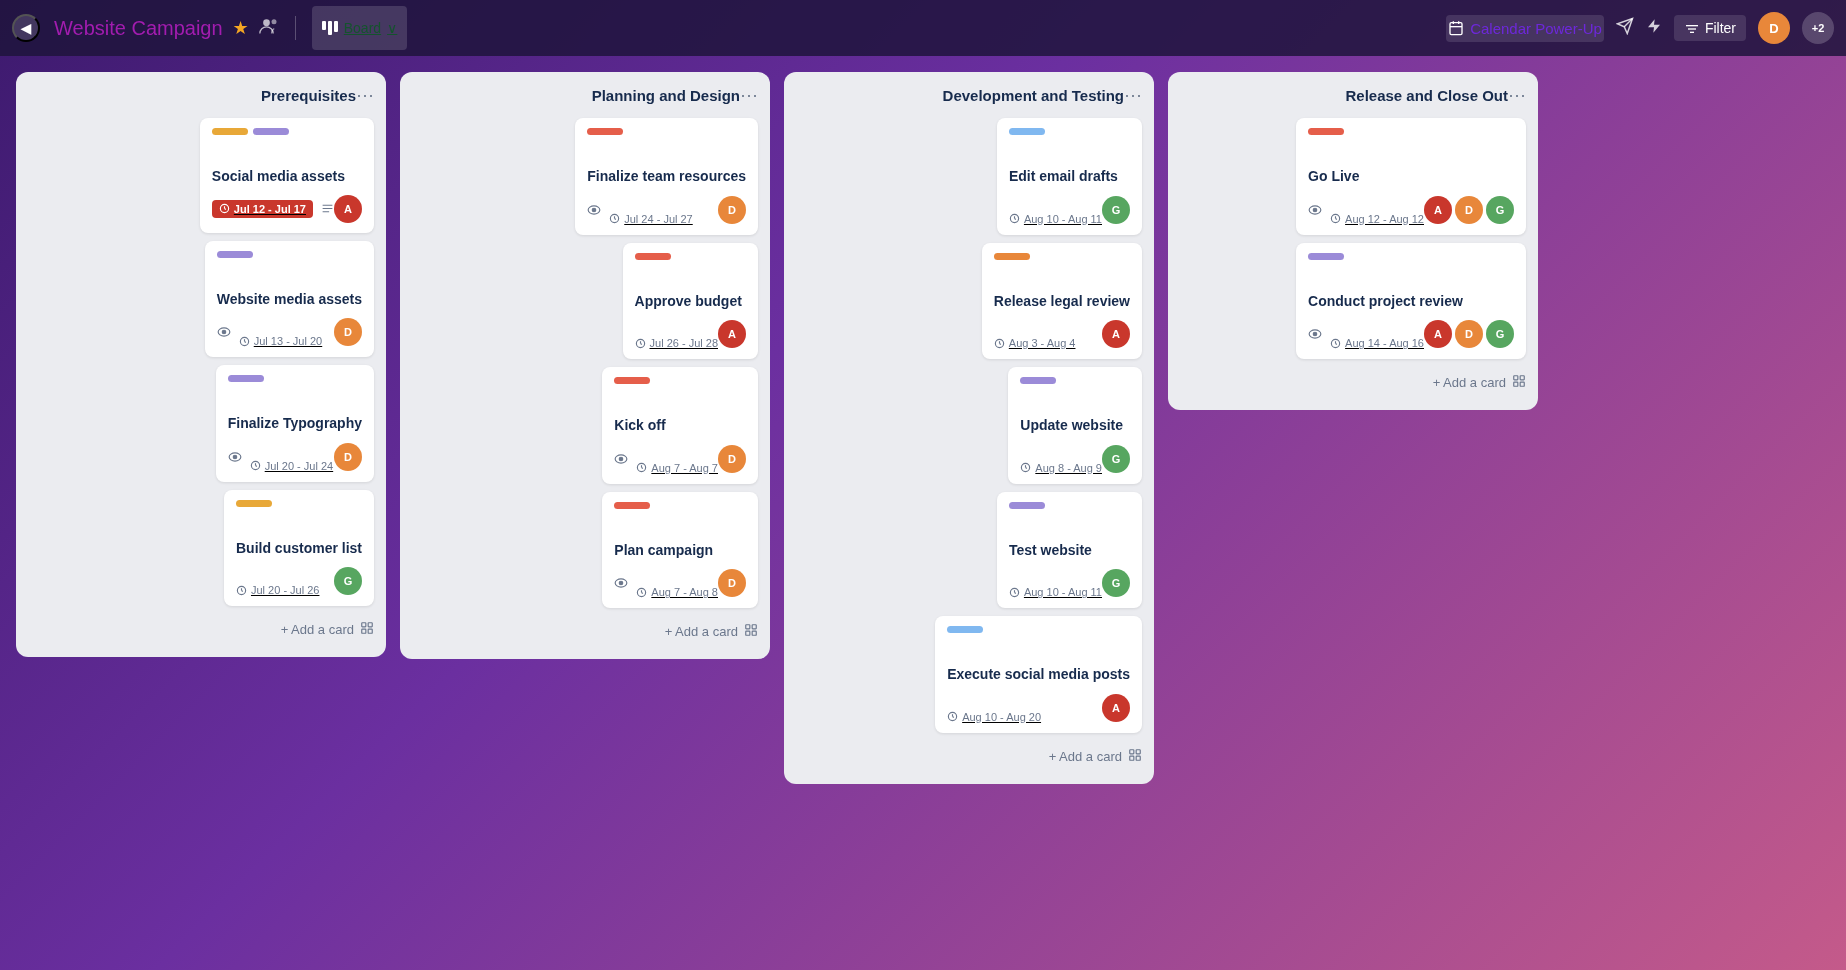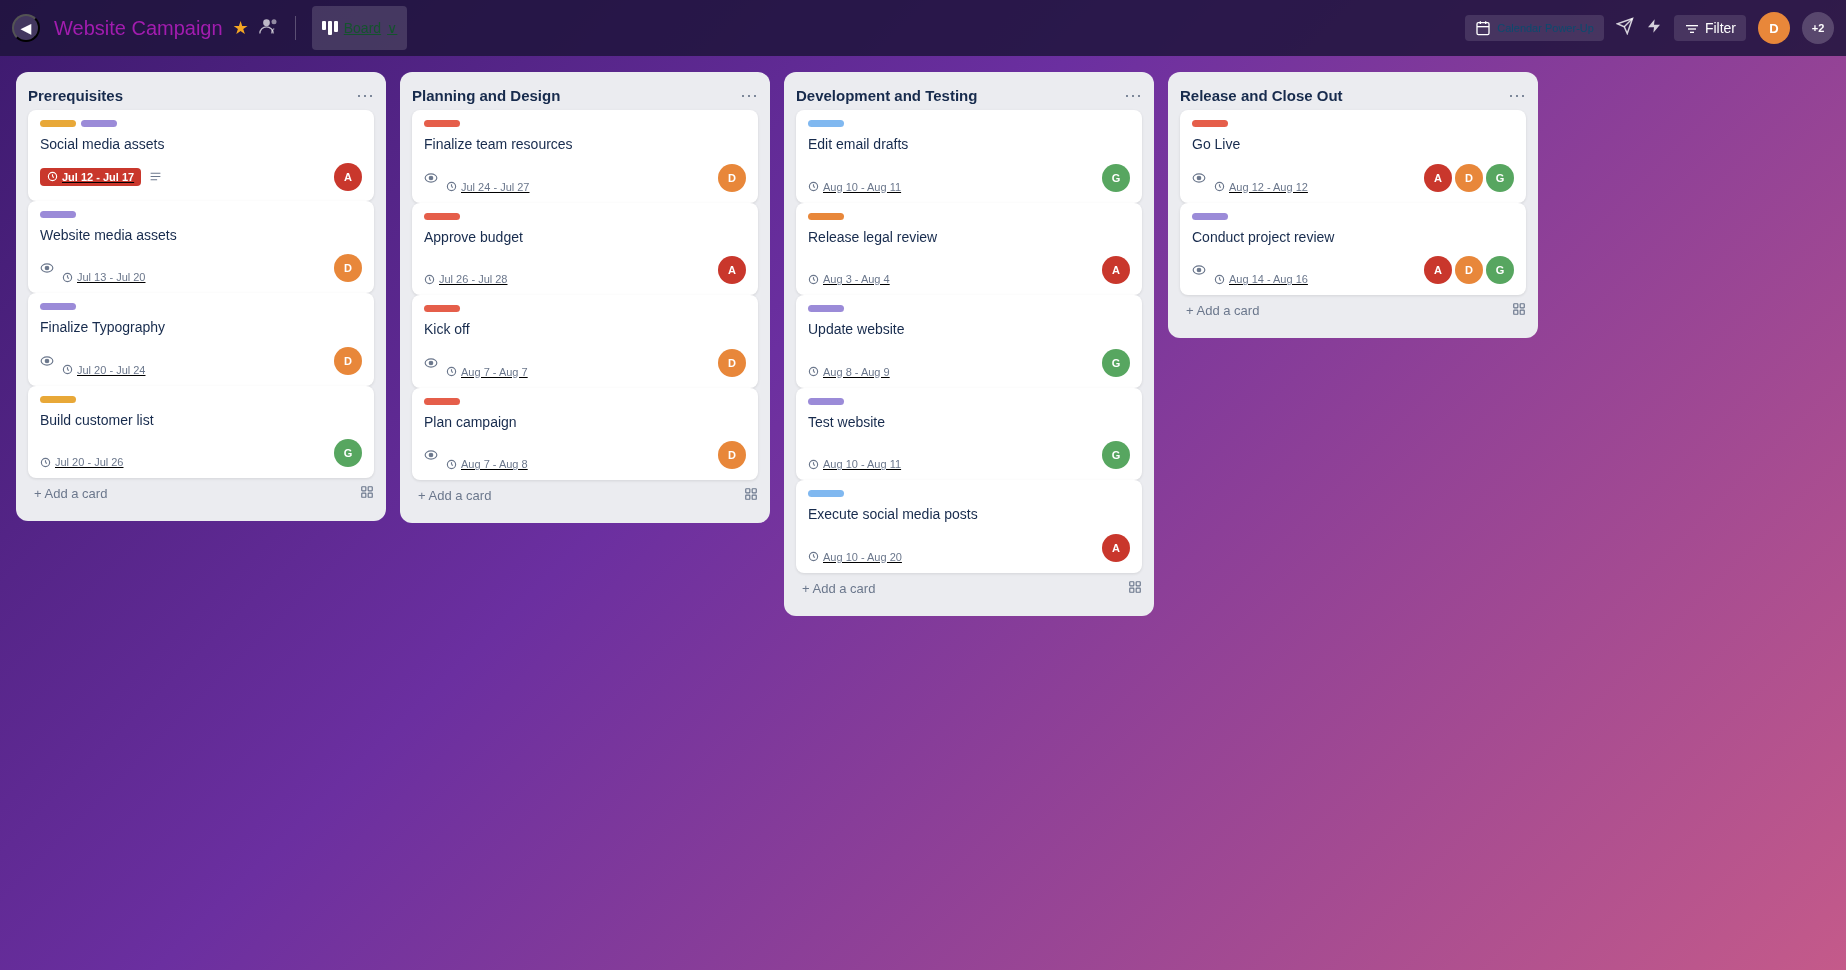--- a/index.html
+++ b/index.html
@@ -46,23 +46,23 @@
       background: rgba(255,255,255,0.15);
       border: none; border-radius: 4px;
       padding: 14px 10px; cursor: pointer; text-decoration: underline;
     }
     .nav-right {
       margin-left: auto;
       display: flex; align-items: center; gap: 12px;
     }
     .calendar-powerup {
       display: flex; align-items: center; gap: 6px;
-      color: #0c4a6e; font-size: 11px;
+      color: #6d28d9; font-size: 15px;
       background: rgba(255,255,255,0.12);
-      padding: 5px 10px; border-radius: 4px; cursor: pointer;
+      padding: 5px 2px; border-radius: 4px; cursor: pointer;
     }
     .nav-icon-btn {
       color: rgba(255,255,255,0.8);
       font-size: 18px; cursor: pointer;
       background: none; border: none;
     }
     .filter-btn {
       display: flex; align-items: flex-end; gap: 5px;
       color: white; font-size: 14px;
       background: rgba(255,255,255,0.12);
@@ -93,22 +93,24 @@
 
     
     .column {
       width: 370px;
       min-width: 370px;
       background: #ebecf0;
       border-radius: 12px;
       padding: 12px;
       display: flex;
       flex-direction: column;
+      gap: 8px;
       max-height: calc(970px - 80px);
       overflow-y: auto;
+      align-items: flex-end;
     }
     .column-header {
       display: flex;
       align-items: center;
       justify-content: space-between;
       padding: 2px 0 6px 0;
     }
     .column-title {
       font-size: 15px;
       font-weight: 700;
@@ -132,24 +134,25 @@
     }
     .card-tag {
       height: 7px;
       border-radius: 4px;
       margin-bottom: 8px;
       display: inline-block;
       min-width: 36px;
     }
     .card-title {
       font-size: 14px;
-      font-weight: 400;
+      font-weight: 700;
       color: #172b4d;
       margin-bottom: 8px;
       line-height: 1.4;
+      margin-top: 24px;
     }
     .card-footer {
       display: flex;
       align-items: center;
       justify-content: space-between;
       margin-top: 2px;
     }
     .card-meta {
       display: flex;
       align-items: center;

